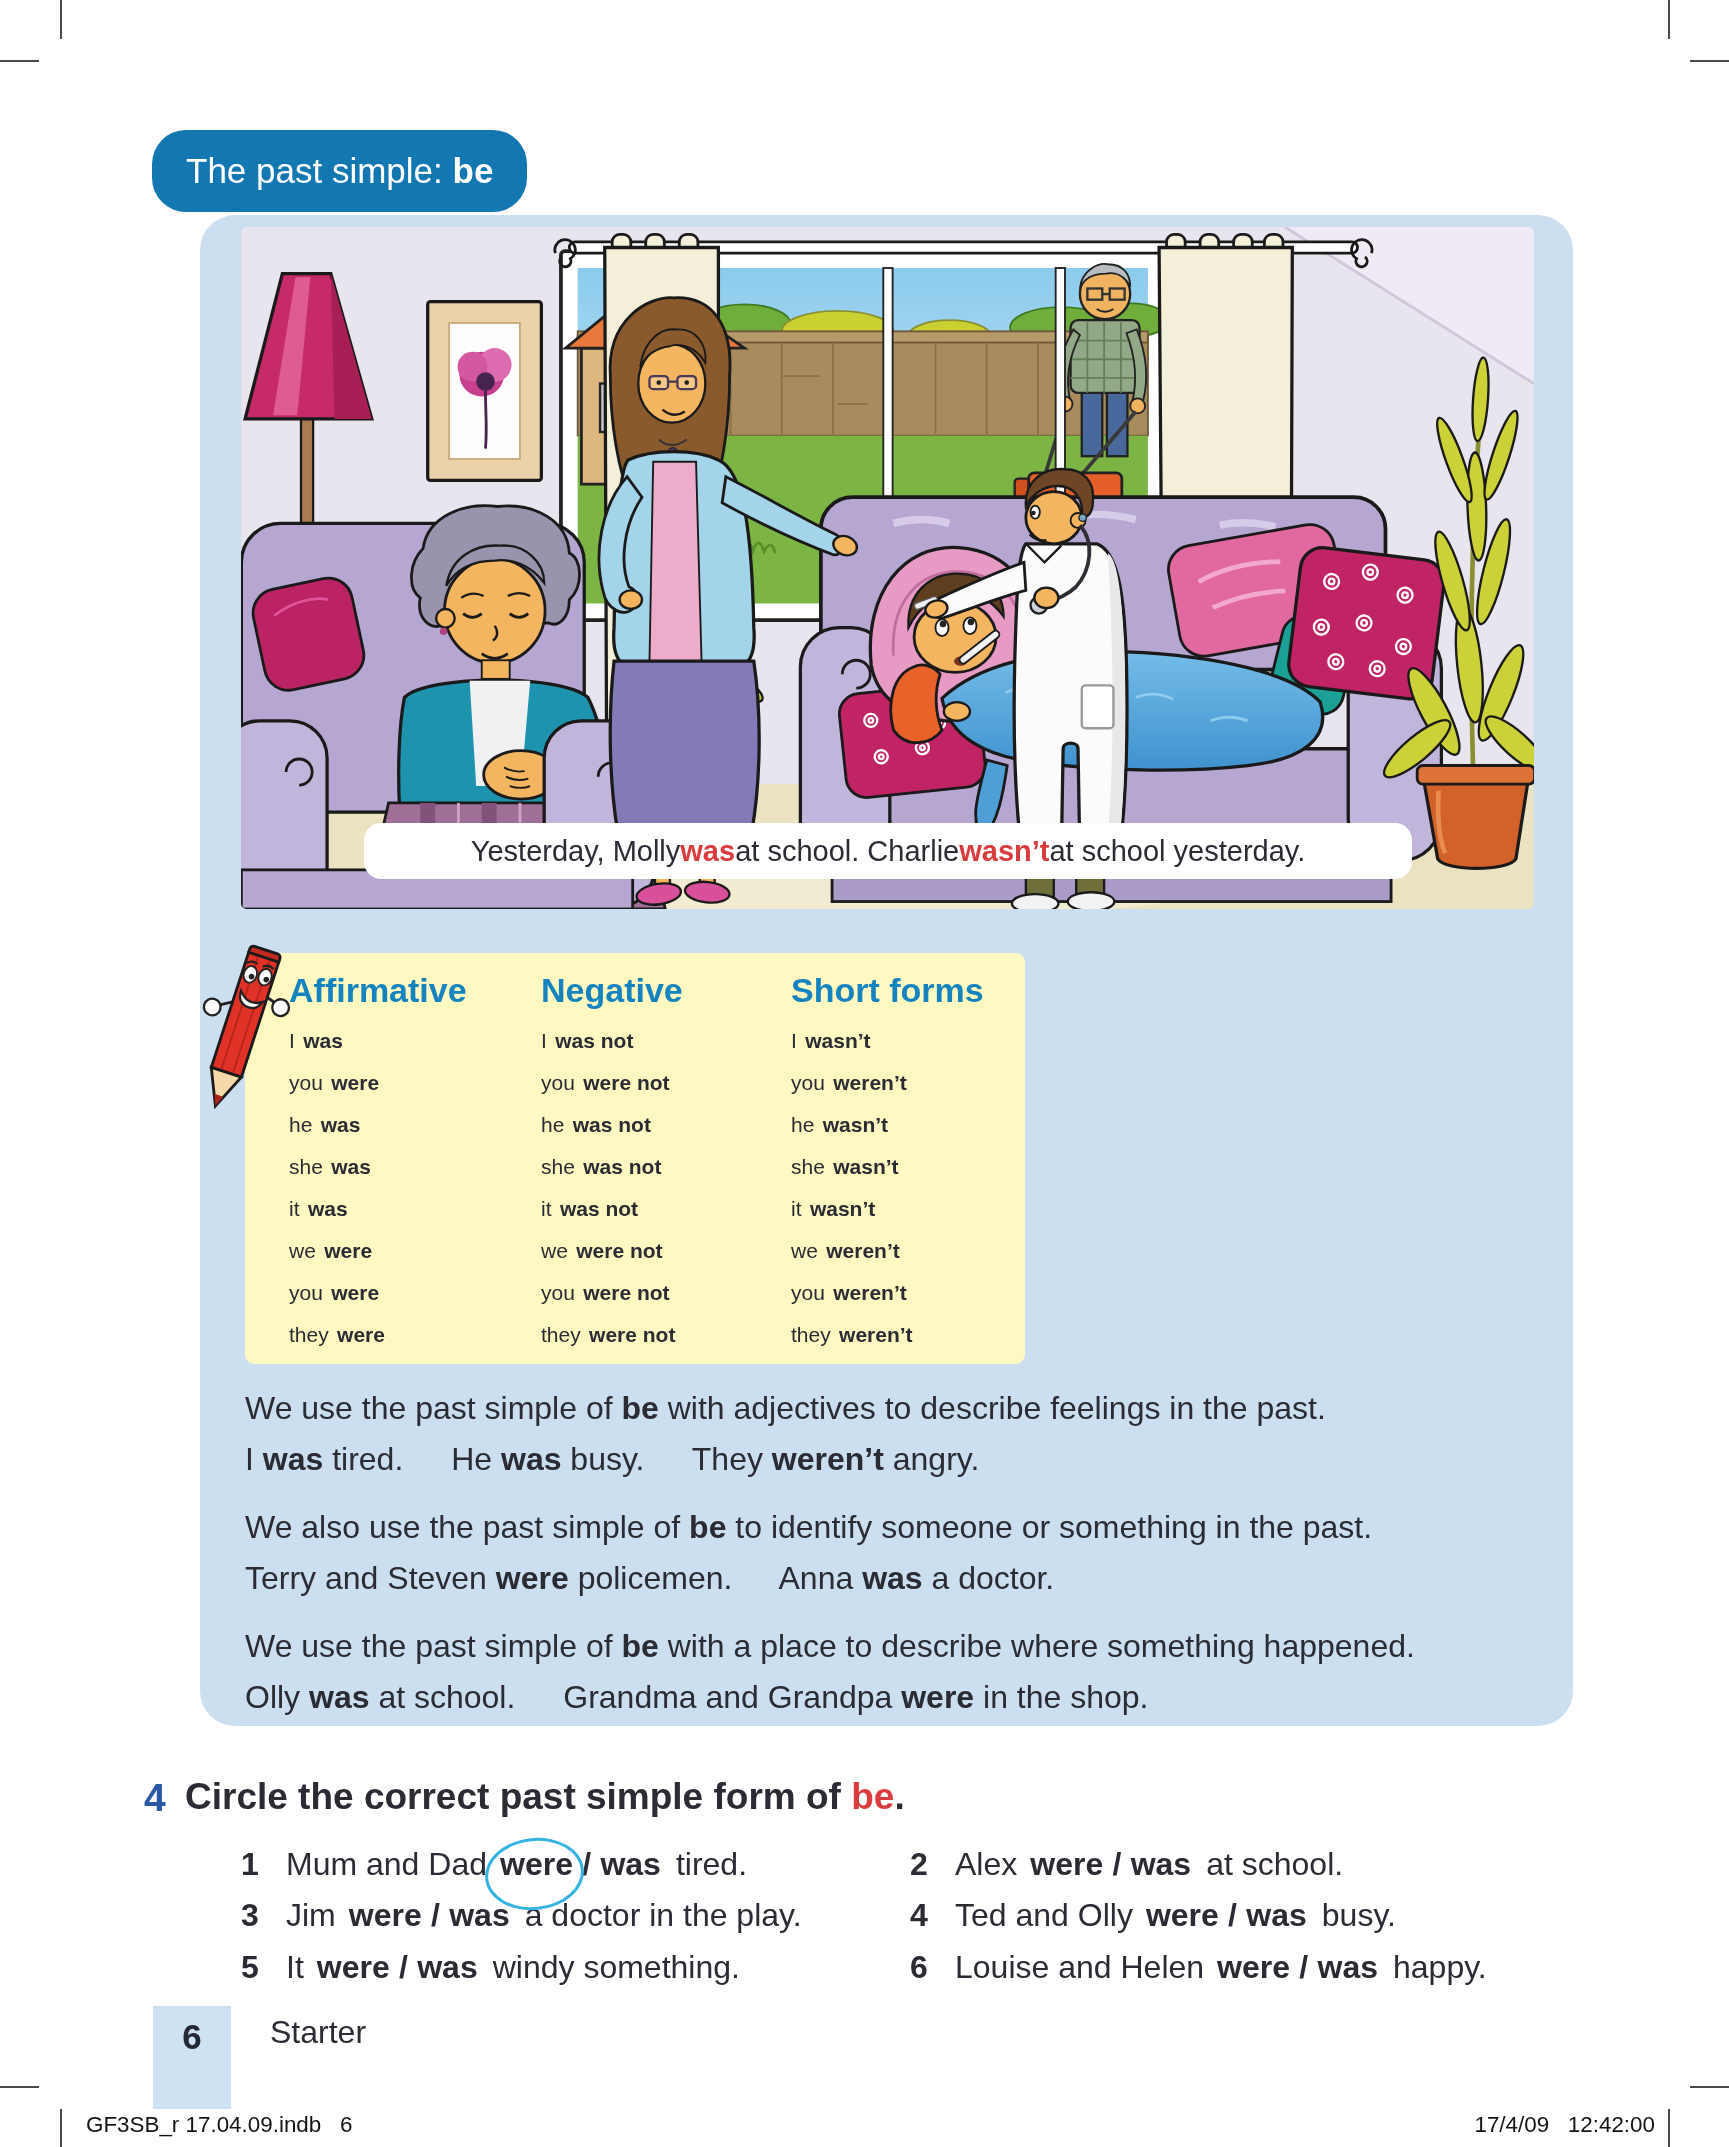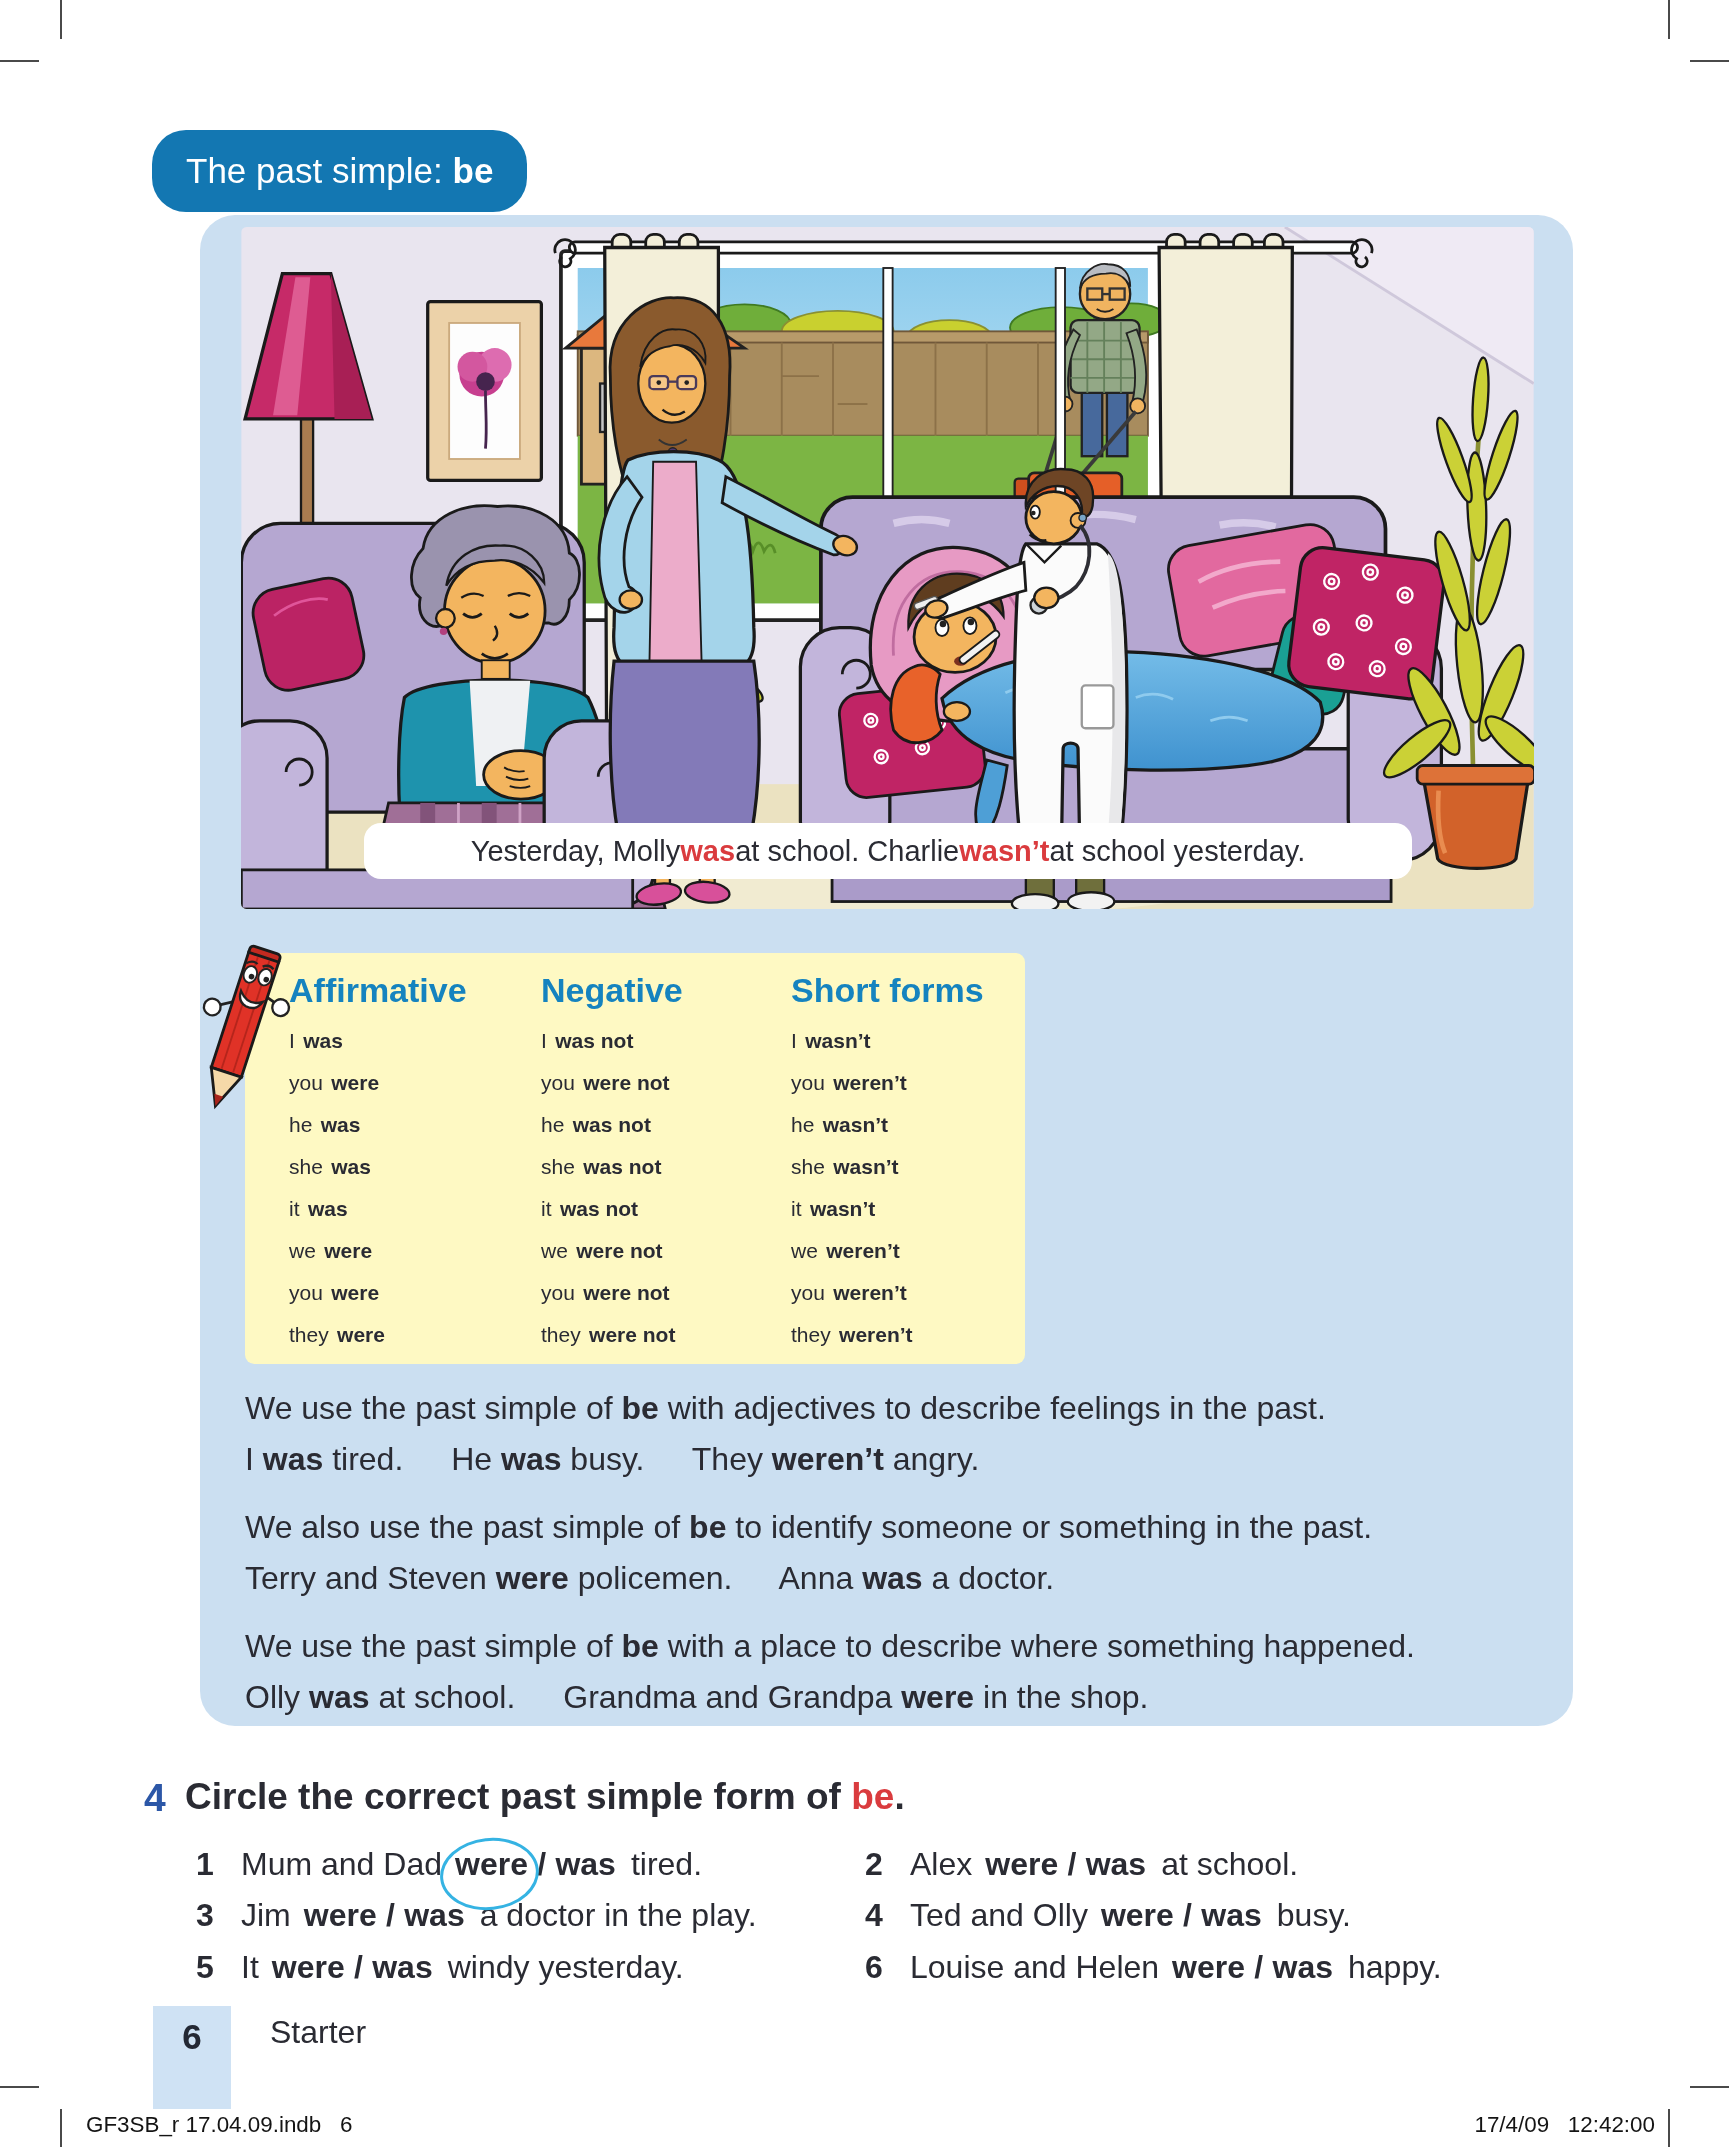--- a/index.html
+++ b/index.html
@@ -44,21 +44,21 @@
   .ex-s{margin-right:39px;}
   .rules b{font-weight:bold;}
   
   .ex-head{position:absolute;left:144px;top:1776px;display:flex;z-index:3;}
   .ex-num{font-size:39px;font-weight:bold;color:#2c57a7;width:41px;}
   .ex-title{font-size:37px;font-weight:bold;color:#2a2b33;white-space:nowrap;}
   .ex-title b{color:#da3b3e;}
   .ex-col{position:absolute;z-index:3;}
   .ex-col.left{left:196px;top:1844px;width:662px;}
   .ex-col.right{left:865px;top:1844px;width:727px;}
-  .ex-item{font-size:32px;line-height:41px;margin-bottom:10.3px;white-space:nowrap;}
+  .ex-item{font-size:32px;line-height:41px;margin-bottom:10.3px;white-space:nowrap;margin-left:45px;}
   .inum{font-weight:bold;display:inline-block;width:28px;margin-right:17px;}
   .ipre{margin-right:13px;}
   .iopt{font-weight:bold;}
   .isep{font-weight:bold;margin:0 9.3px;}
   .ipost{margin-left:15px;}
   .circled{position:relative;}
   .circled::after{content:"";position:absolute;left:-15px;right:-11.2px;top:-8.4px;bottom:-28px;
                   border:3.7px solid #35b3e3;border-radius:50%;transform:rotate(-6deg);
                   pointer-events:none;}
   
@@ -535,21 +535,21 @@
   </div>
 
   <div class="ex-col left">
     <div class="ex-item">
       <b class="inum">1</b><span class="ipre">Mum and Dad</span><b class="iopt circled">were</b><b class="isep">/</b><b class="iopt">was</b><span class="ipost">tired.</span>
     </div>
     <div class="ex-item">
       <b class="inum">3</b><span class="ipre">Jim</span><b class="iopt">were</b><b class="isep">/</b><b class="iopt">was</b><span class="ipost">a doctor in the play.</span>
     </div>
     <div class="ex-item">
-      <b class="inum">5</b><span class="ipre">It</span><b class="iopt">were</b><b class="isep">/</b><b class="iopt">was</b><span class="ipost">windy yesterday.</span>
+      <b class="inum">5</b><span class="ipre">It</span><b class="iopt">were</b><b class="isep">/</b><b class="iopt">was</b><span class="ipost">windy something.</span>
     </div>
   </div>
 
   <div class="ex-col right">
     <div class="ex-item">
       <b class="inum">2</b><span class="ipre">Alex</span><b class="iopt">were</b><b class="isep">/</b><b class="iopt">was</b><span class="ipost">at school.</span>
     </div>
     <div class="ex-item">
       <b class="inum">4</b><span class="ipre">Ted and Olly</span><b class="iopt">were</b><b class="isep">/</b><b class="iopt">was</b><span class="ipost">busy.</span>
     </div>

